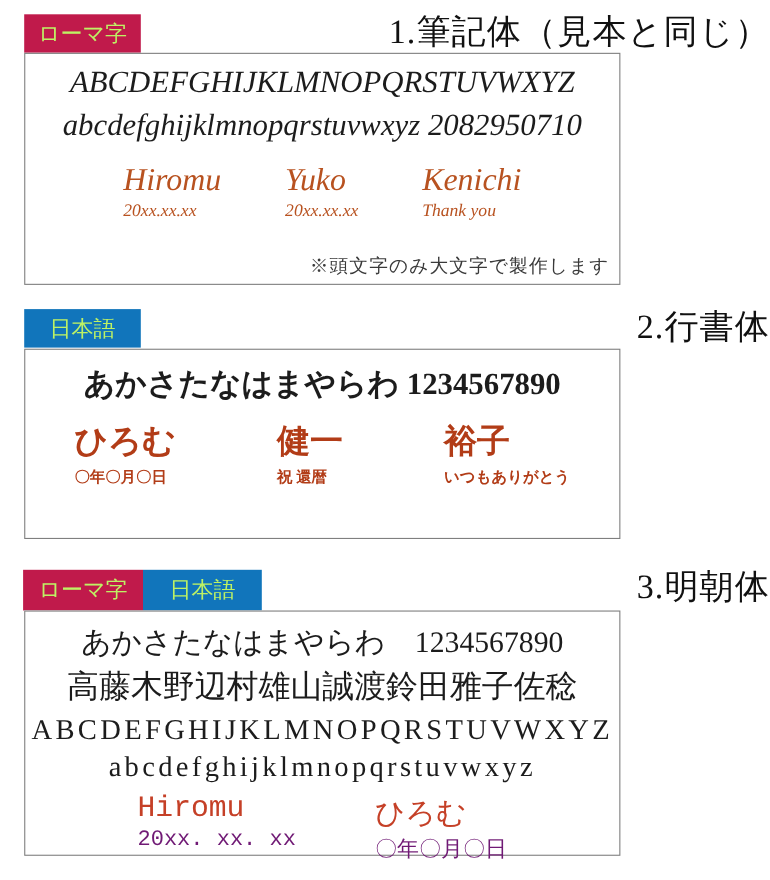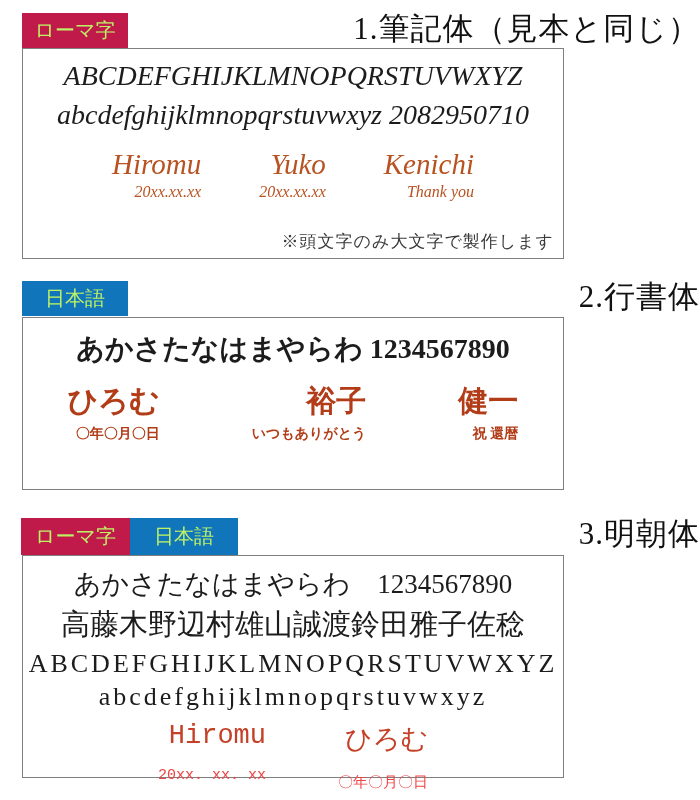--- a/index.html
+++ b/index.html
@@ -19,21 +19,21 @@
   }
   .badge.red{background:#c01a4b;}
   .badge.blue{background:#1175bb;}
   .box{
     position:absolute;left:22px;width:542px;
     border:1px solid #7f7f7f;background:#ffffff;box-sizing:border-box;
   }
   .center-line{width:100%;text-align:center;white-space:nowrap;}
   .script{font-style:italic;}
   .samples{
-    display:flex;justify-content:center;align-items:flex-start;text-align:right;
+    display:flex;justify-content:center;align-items:flex-start;text-align:left;
   }
   .sample .nm{display:block;}
   .sample .sb{display:block;}
   
   #box1{top:48px;height:211px;}
   #box1 .upper{margin-top:11px;font-size:28px;}
   #box1 .lower{margin-top:7px;font-size:28px;}
   #box1 .samples{margin-top:17px;gap:58px;}
   #box1 .nm{font-size:29px;color:#b85220;font-style:italic;}
   #box1 .sb{font-size:16px;color:#b85220;font-style:italic;margin-top:2px;}
@@ -50,21 +50,21 @@
   #box2 .sb{font-size:14px;color:#b23c17;font-weight:bold;margin-top:3px;}
   
   #box3{top:555px;height:223px;}
   #box3 .l1{margin-top:10px;font-size:27px;}
   #box3 .l2{margin-top:3px;font-size:29px;}
   #box3 .l3{margin-top:4px;font-size:26px;letter-spacing:3px;}
   #box3 .l4{margin-top:3px;font-size:26px;letter-spacing:3px;}
   #box3 .samples{margin-top:9px;gap:72px;}
   #box3 .latin{font-family:"Liberation Mono","DejaVu Sans Mono",monospace;}
   #box3 .nm{font-size:27px;color:#c54027;}
-  #box3 .sb{font-size:15px;color:#ef4444;margin-top:16px;}
+  #box3 .sb{font-size:20px;color:#701a75;margin-top:1px;}
 </style>
 </head>
 <body>
 
 <div class="badge red" style="left:22px;top:13px;">ローマ字</div>
 <div class="title" style="top:8px;">1.筆記体（見本と同じ）</div>
 
 <div class="box" id="box1">
   <div class="center-line script upper">ABCDEFGHIJKLMNOPQRSTUVWXYZ</div>
   <div class="center-line script lower">abcdefghijklmnopqrstuvwxyz  2082950710</div>
@@ -89,26 +89,26 @@
 <div class="title" style="top:276px;">2.行書体</div>
 
 <div class="box" id="box2">
   <div class="center-line l1">あかさたなはまやらわ 1234567890</div>
   <div class="samples">
     <div class="sample">
       <span class="nm">ひろむ</span>
       <span class="sb">〇年〇月〇日</span>
     </div>
     <div class="sample">
+      <span class="nm">健一</span>
+      <span class="sb">祝 還暦</span>
+    </div>
+    <div class="sample">
       <span class="nm">裕子</span>
       <span class="sb">いつもありがとう</span>
-    </div>
-    <div class="sample">
-      <span class="nm">健一</span>
-      <span class="sb">祝 還暦</span>
     </div>
   </div>
 </div>
 
 <div class="badge red" style="left:21px;top:518px;height:37px;width:109px;">ローマ字</div>
 <div class="badge blue" style="left:130px;top:518px;height:37px;width:108px;">日本語</div>
 <div class="title" style="top:513px;">3.明朝体</div>
 
 <div class="box" id="box3">
   <div class="center-line l1">あかさたなはまやらわ　1234567890</div>

